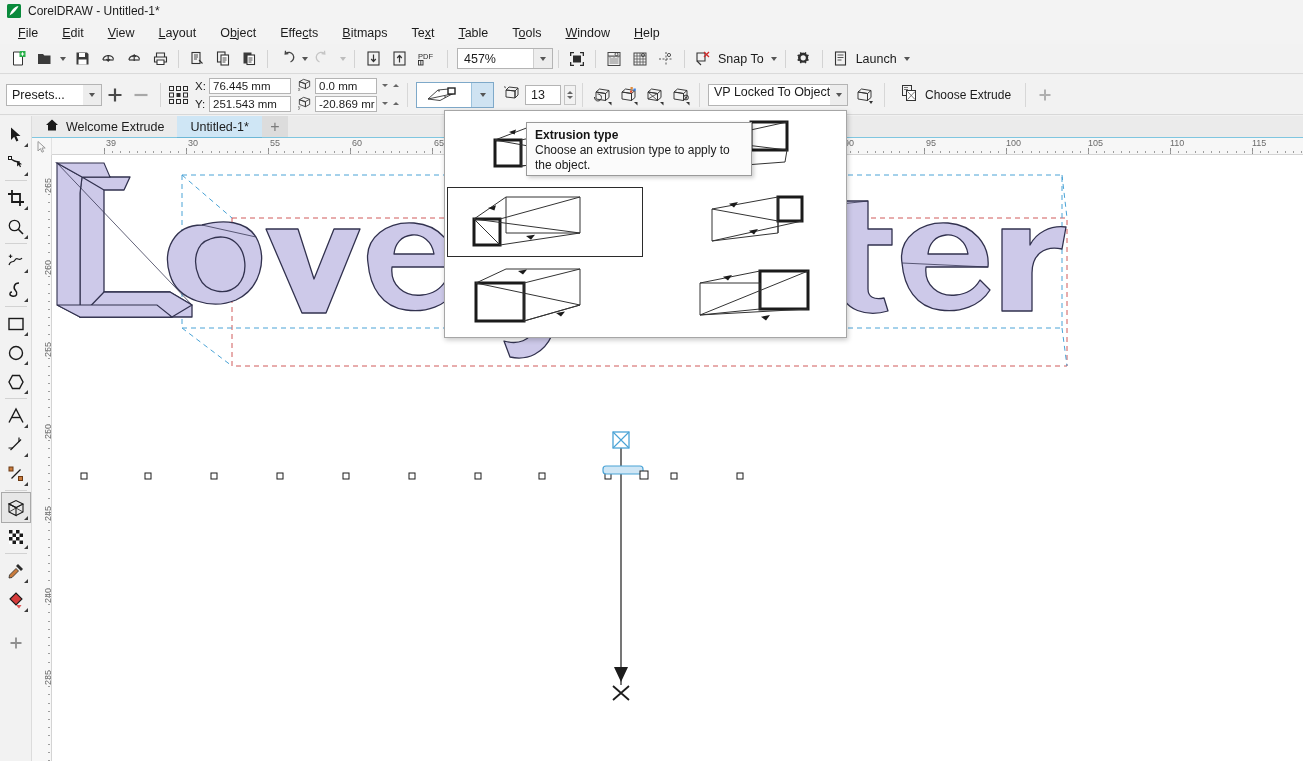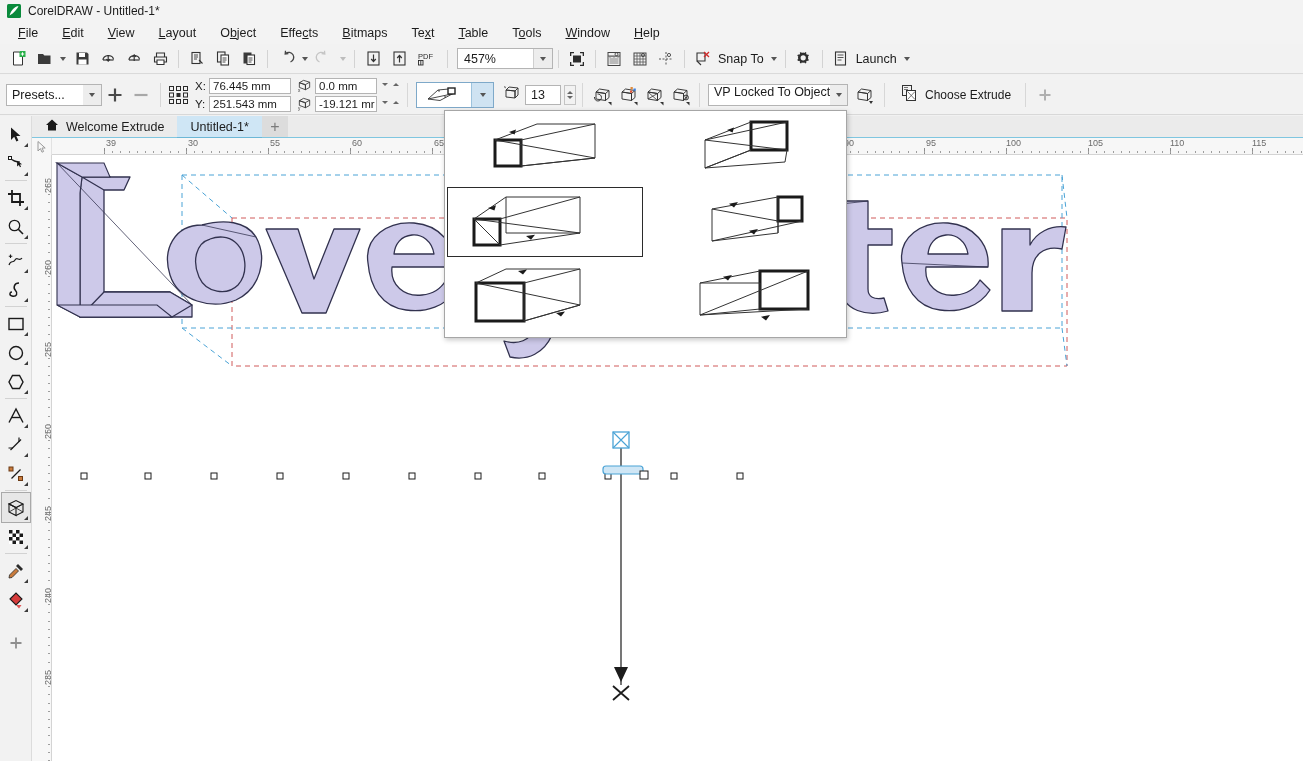--- a/index.html
+++ b/index.html
@@ -98,21 +98,21 @@
   .xy-row { display: flex; align-items: center; gap: 3px; height: 16px; }
   .xy-lbl { font-size: 11.5px; width: 11px; color: #1b1b1b; }
   .xy-inp {
     width: 82px; height: 16px; border: 1px solid #b4b4b4; background: #fff;
     font-size: 11.5px; padding-left: 3px; line-height: 14px; color: #1b1b1b;
     overflow: hidden; white-space: nowrap;
   }
 
   .rot-group { display: flex; align-items: center; gap: 3px; margin-left: 6px; }
   .rot-col { display: flex; flex-direction: column; gap: 2px; }
-  .rot-row { display: flex; align-items: flex-start; gap: 3px; height: 16px; }
+  .rot-row { display: flex; align-items: center; gap: 3px; height: 16px; }
   .rot-inp {
     width: 62px; height: 16px; border: 1px solid #b4b4b4; background: #fff;
     font-size: 11.5px; padding-left: 3px; line-height: 14px; color: #1b1b1b;
     overflow: hidden; white-space: nowrap;
   }
   .spin { display: flex; flex-direction: row; gap: 1px; }
   .spin span {
     width: 10px; height: 14px; display:flex; align-items:center; justify-content:center;
   }
   .tri-d { width:0;height:0;border-left:3px solid transparent;border-right:3px solid transparent;border-top:3.5px solid #666; }
@@ -511,21 +511,21 @@
         </div>
         <div class="rot-row">
           <span>
             <svg width="15" height="15" viewBox="0 0 16 16">
               <path d="M2.5 5 l4.5 -2.5 l6.5 2 l-4.5 2.5 z" fill="none" stroke="#333" stroke-width="0.9"></path>
               <path d="M2.5 5 v5 l6.5 2.5 v-5 z" fill="none" stroke="#333" stroke-width="0.9"></path>
               <path d="M9 7 v5.5 l4.5 -2.5 v-5.5" fill="none" stroke="#333" stroke-width="0.9"></path>
               <text x="1" y="15" font-size="5" fill="#333" font-family="Liberation Sans, sans-serif">y</text>
             </svg>
           </span>
-          <span class="rot-inp">-19.121 mr</span>
+          <span class="rot-inp">-20.869 mr</span>
           <span class="spin">
               <span>
                 <i class="tri-d"></i>
               </span>
               <span>
                 <i class="tri-u"></i>
               </span>
             </span>
         </div>
       </div>
@@ -1224,14 +1224,18 @@
           <path d="M90 6 L30 18 L30 50 L90 44" fill="none" stroke="#333" stroke-width="1"></path>
           <path d="M30 18 L90 18 M30 50 L138 44 M90 18 L90 44 M30 50 L138 6" fill="none" stroke="#333" stroke-width="1"></path>
           <path d="M62 10 l-9 1.8 l5 3.7 z" fill="#1a1a1a"></path>
           <path d="M100 50 l-9 1.8 l5 3.7 z" fill="#1a1a1a"></path>
         </svg>
       </div>
 
     </div>
   </div>
 
+  <div class="tooltip">
+    <div class="tt-title">Extrusion type</div>
+    <div class="tt-body">Choose an extrusion type to apply to the object.</div>
+  </div>
 
 </div>
 
 </body></html>

